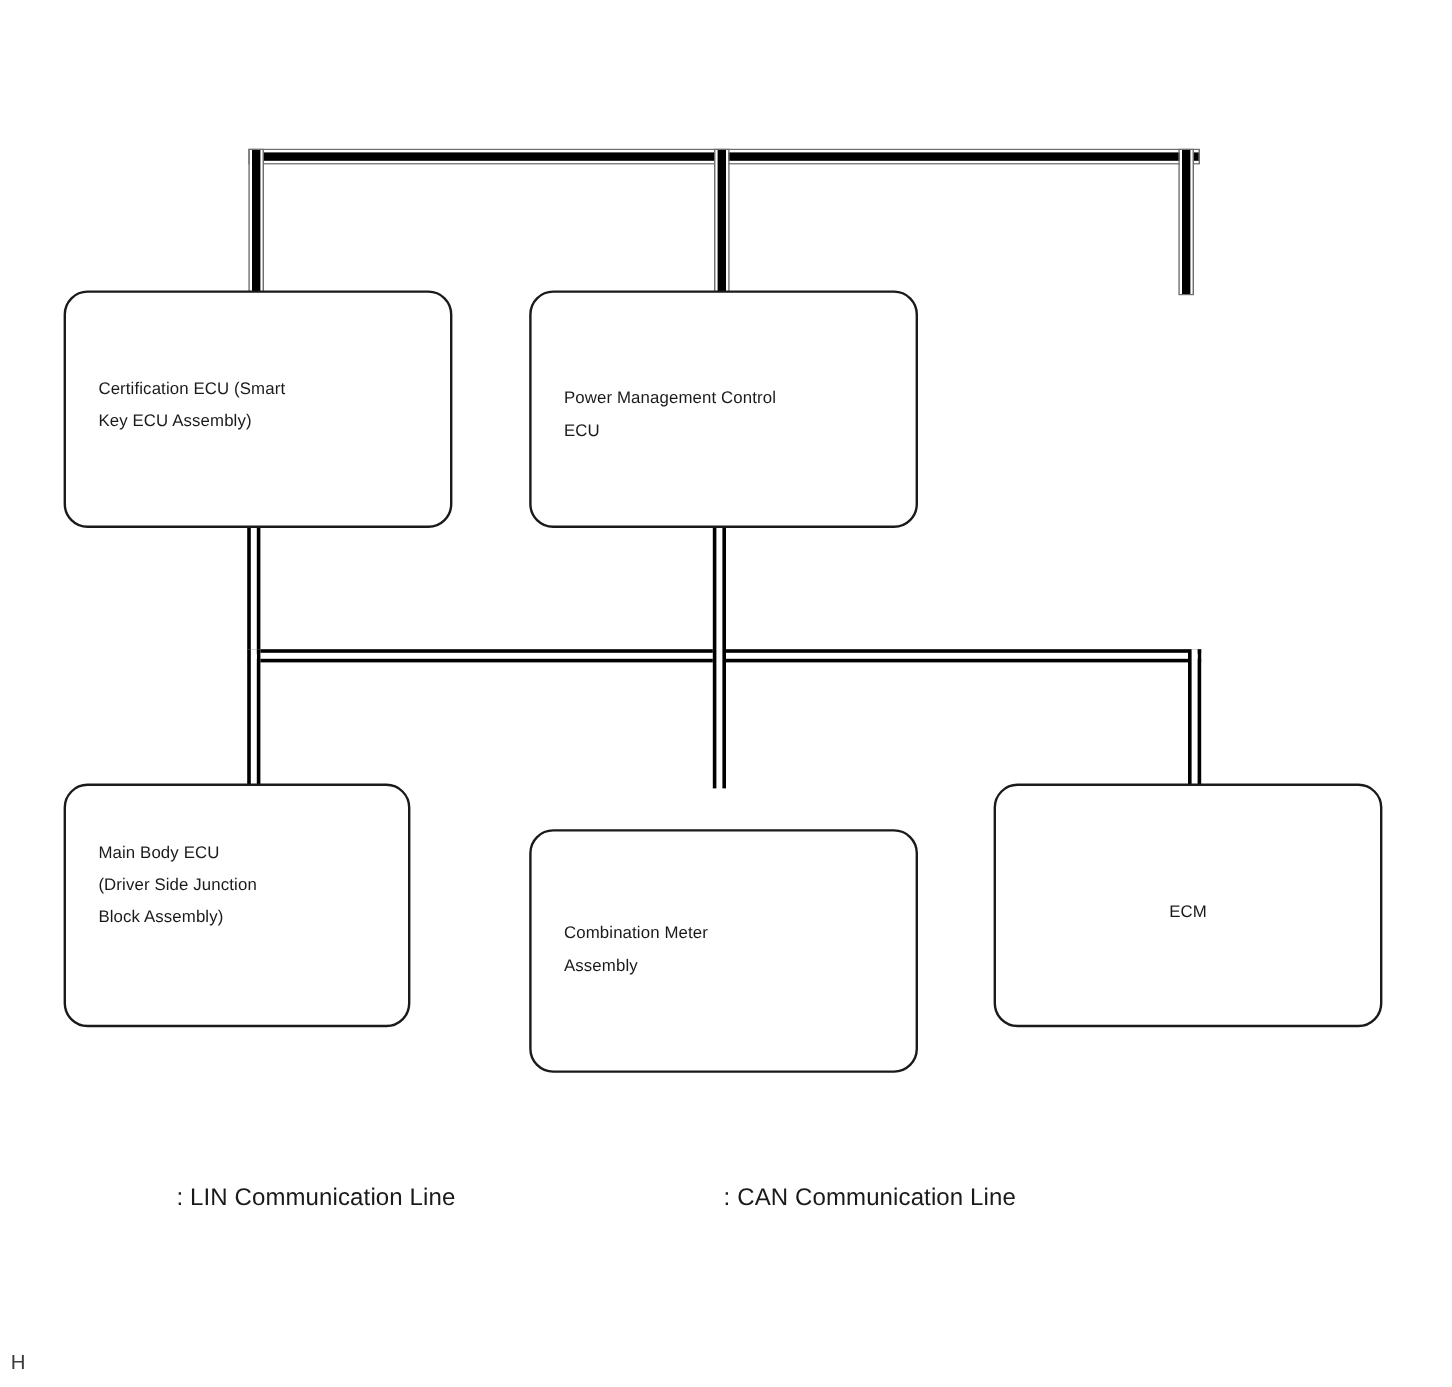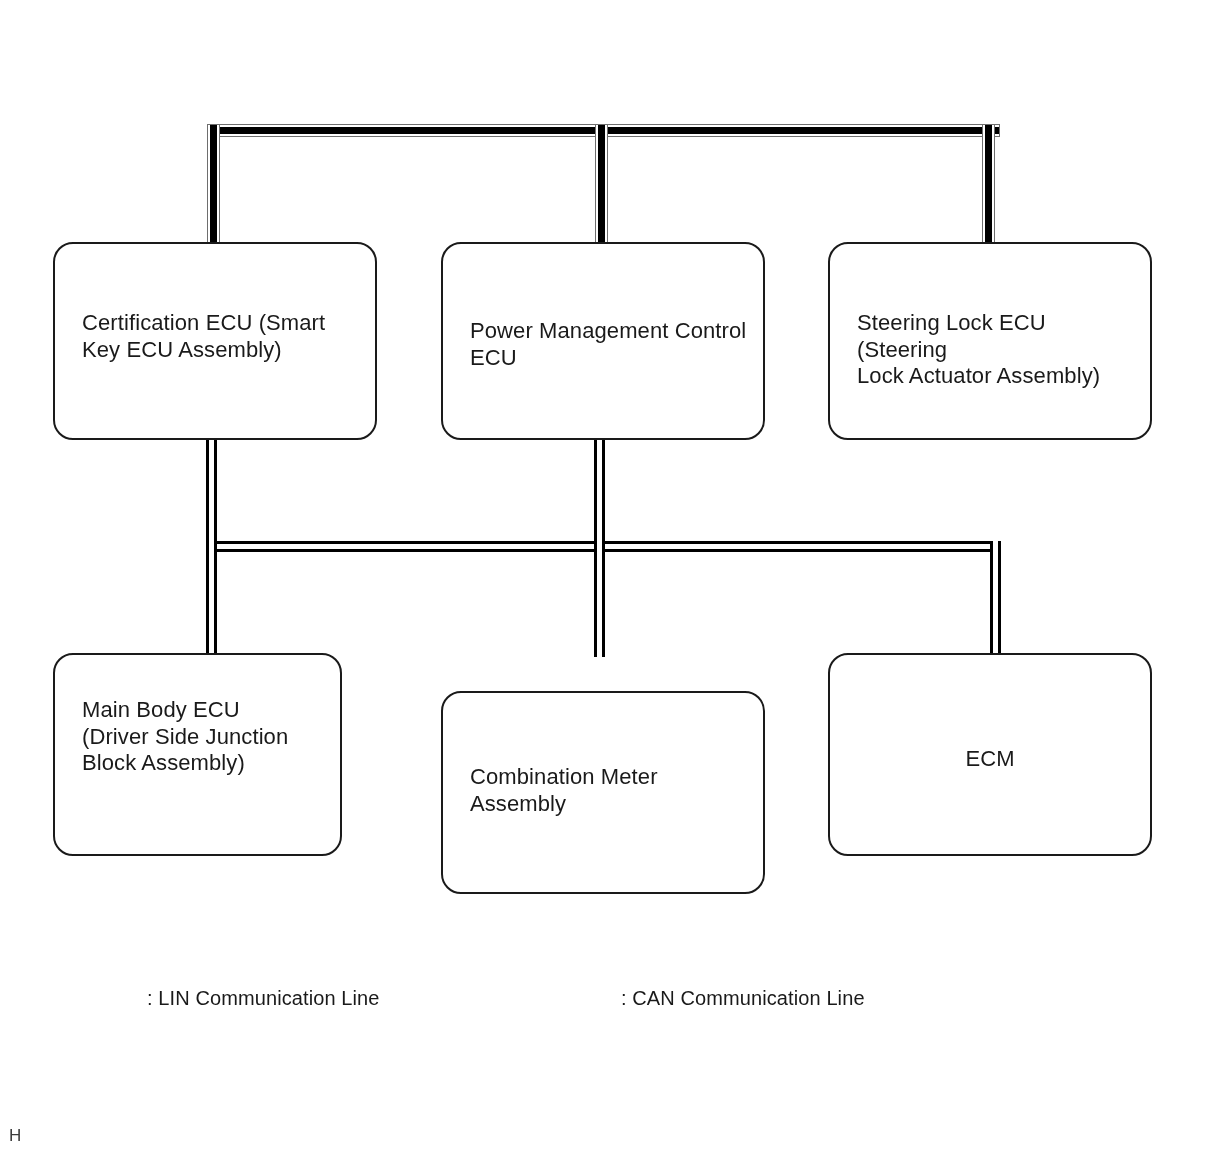--- a/index.html
+++ b/index.html
@@ -23,21 +23,21 @@
     box-sizing: border-box;
     background: #ffffff;
     border: 2.5px solid #1a1a1a;
     border-radius: 20px;
     z-index: 30;
   }
   .ecu-label {
     position: absolute;
     left: 27px;
     right: 12px;
-    font-size: 22px;
+    font-size: 14px;
     line-height: 26.5px;
     color: #1a1a1a;
     white-space: pre-line;
     letter-spacing: 0.1px;
   }
   .ecu-label.centered {
     left: 0;
     right: 0;
     text-align: center;
   }
@@ -159,24 +159,20 @@
   <div class="ecu-box" style="left:53px; top:242px; width:324px; height:198px;">
     <div class="ecu-label" style="top:66px;">Certification ECU (Smart
 Key ECU Assembly)</div>
   </div>
 
   <div class="ecu-box" style="left:441px; top:242px; width:324px; height:198px;">
     <div class="ecu-label" style="top:74px;">Power Management Control
 ECU</div>
   </div>
 
-  <div class="ecu-box" style="left:828px; top:242px; width:324px; height:198px;">
-    <div class="ecu-label" style="top:66px;">Steering Lock ECU (Steering
-Lock Actuator Assembly)</div>
-  </div>
 
   <div class="ecu-box" style="left:53px; top:653px; width:289px; height:203px;">
     <div class="ecu-label" style="top:42px;">Main Body ECU
 (Driver Side Junction
 Block Assembly)</div>
   </div>
 
   <div class="ecu-box" style="left:441px; top:653px; width:324px; height:203px;margin-top:38px;">
     <div class="ecu-label" style="top:71px;">Combination Meter
 Assembly</div>
@@ -186,21 +182,21 @@
     <div class="ecu-label centered" style="top:91px;">ECM</div>
   </div>
 
   <div class="legend-row" style="left:55px; top:987px;">
     <span class="swatch">
       <span class="swatch-lin"></span>
     </span>
     <span class="legend-text">: LIN Communication Line</span>
   </div>
 
-  <div class="legend-row" style="left:529px; top:987px;">
+  <div class="legend-row" style="left:511px; top:987px;">
     <span class="swatch">
       <span class="swatch-can"></span>
     </span>
     <span class="legend-text">: CAN Communication Line</span>
   </div>
 
   <div class="page-marker" style="left:9px; top:1126px;">H</div>
 
 </div>
 

